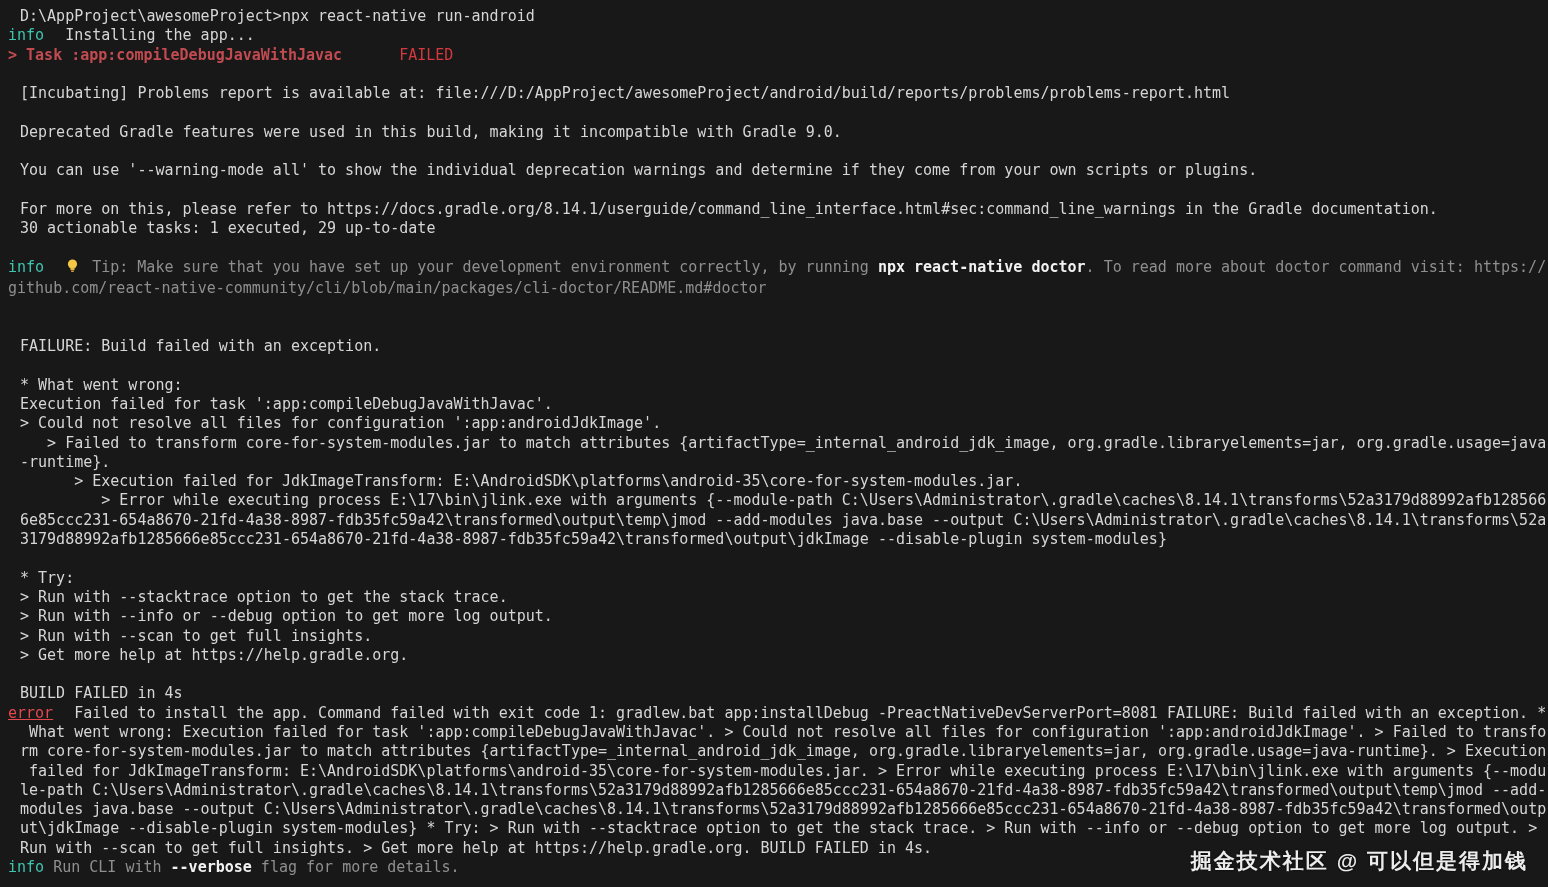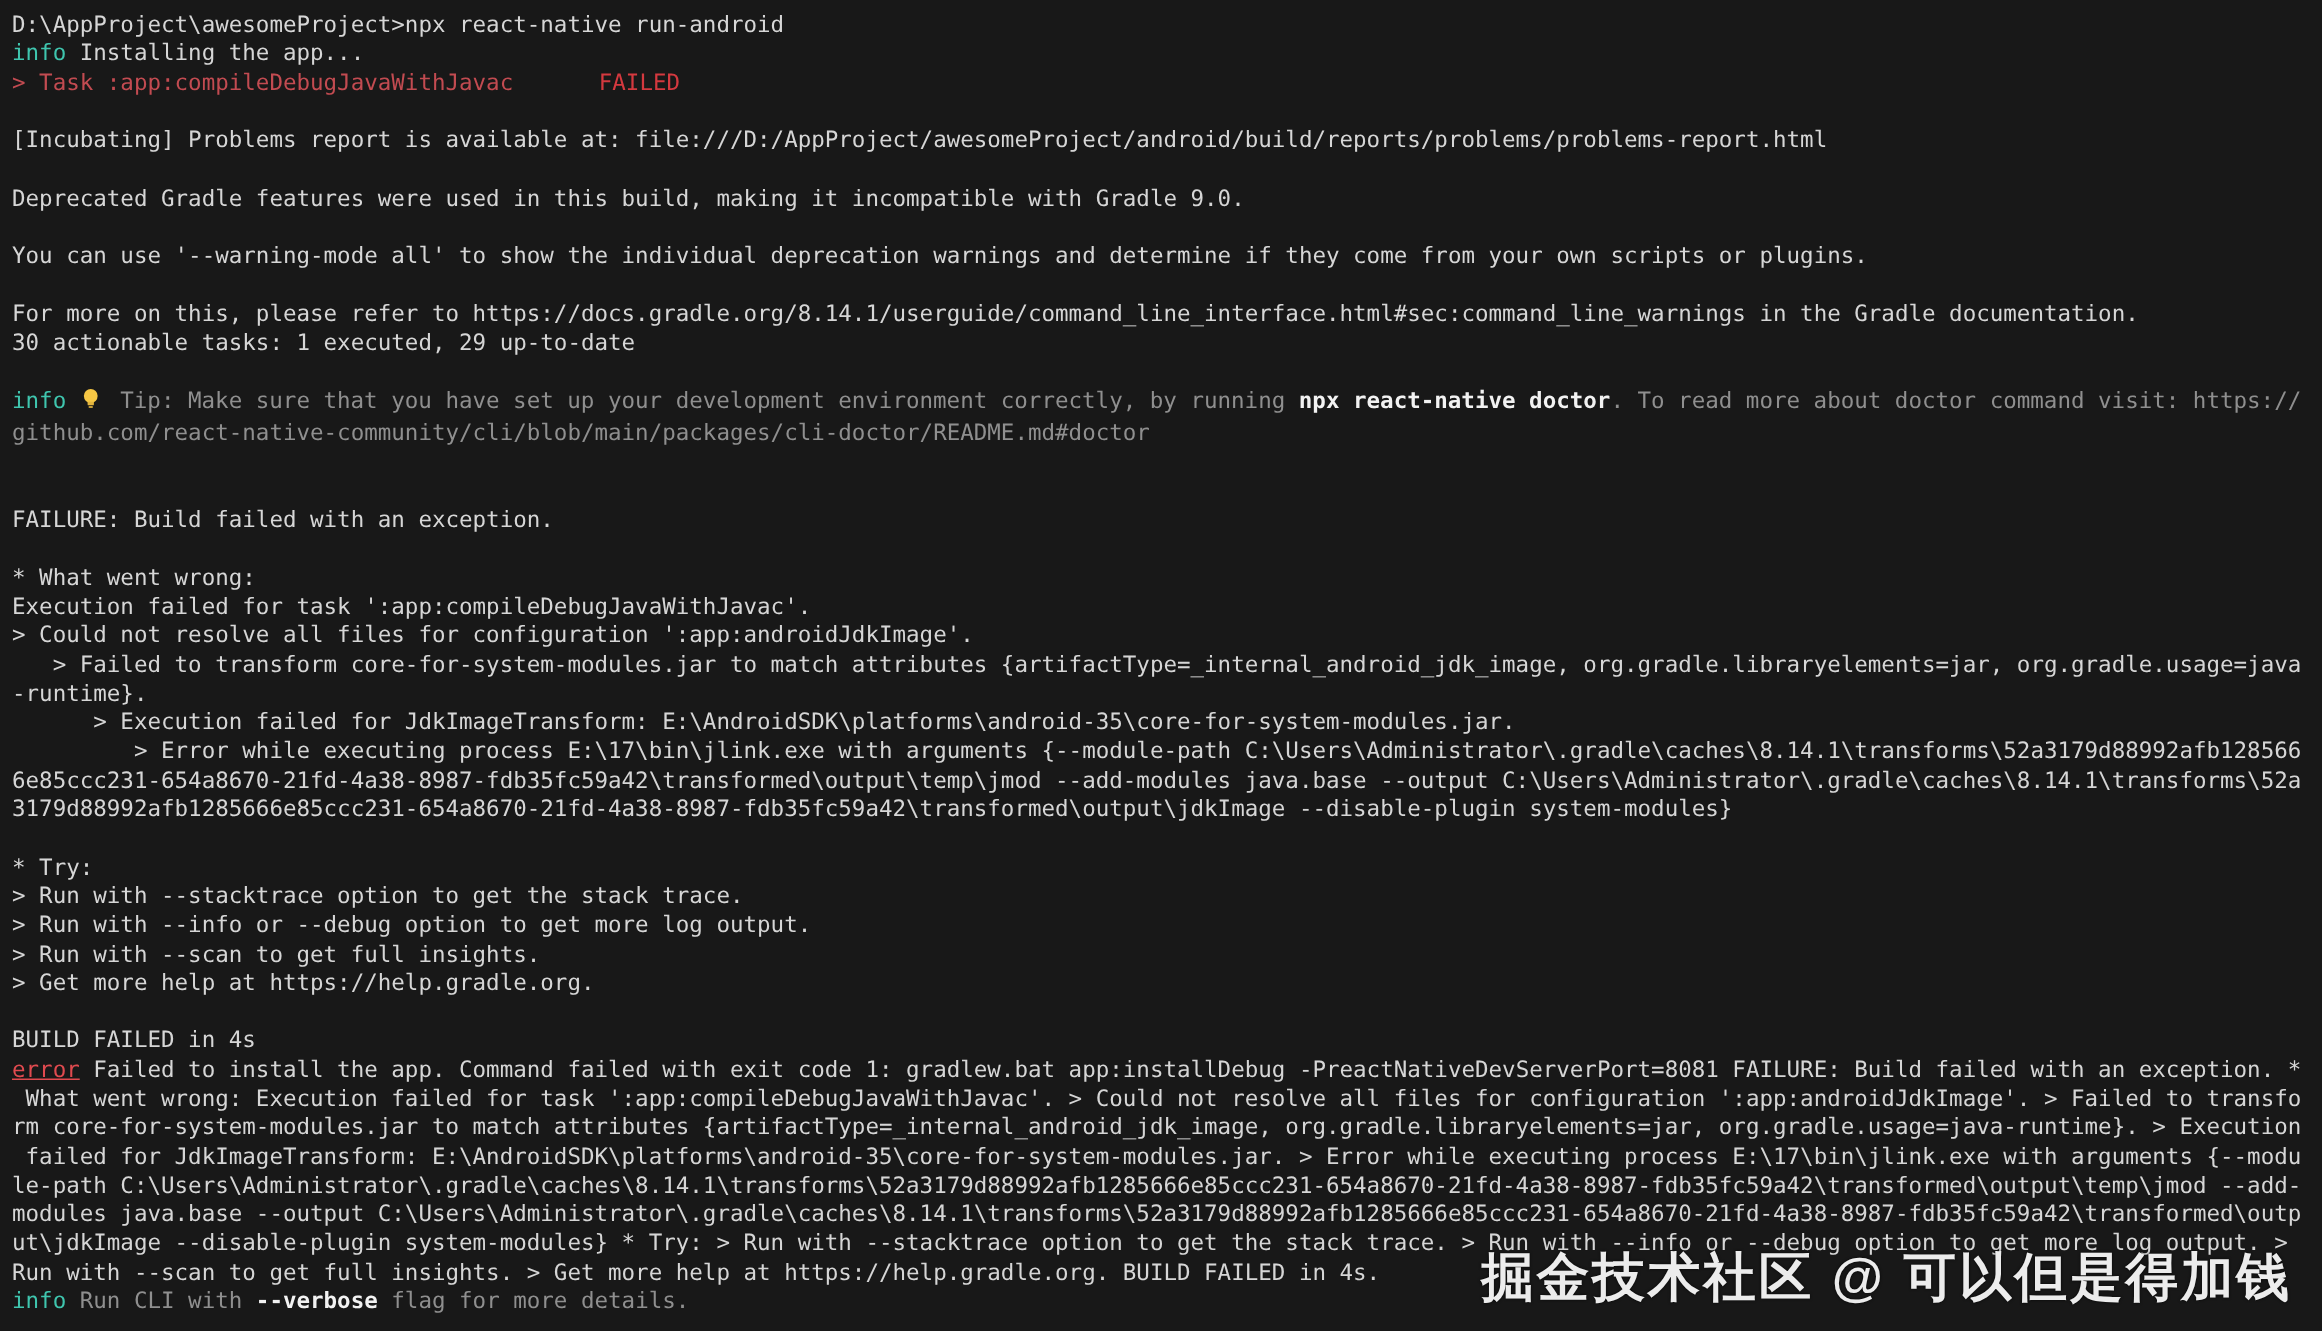--- a/index.html
+++ b/index.html
@@ -26,33 +26,33 @@
     inset:0;
     padding:7px 0 0 8px;
     font-size:15px;
     line-height:19.3px;
     white-space:pre;
     overflow:hidden;
     color:var(--fg);
     cursor:text;
   }
   .line{min-height:19.3px;}
-  .s-default{color:var(--fg);}
+  .s-default{color:var(--fg);margin-left:12px;}
   .s-dim{color:var(--dim);text-align:right;}
   .s-info{color:var(--info);}
-  .s-task_red{color:var(--task-red);}
+  .s-task_red{color:var(--task-red);font-weight:bold;}
   .s-failed_red{color:var(--failed-red);margin-left:48px;}
   .s-error_red{color:var(--error-red);text-decoration:underline;}
   .s-bold{color:var(--bold-white);font-weight:bold;text-align:right;}
   .bulb{display:inline-block;width:18px;vertical-align:-2px;}
   .watermark{
     position:absolute;
     right:20px;
     bottom:12px;
-    font-size:35px;
+    font-size:21px;
     font-weight:bold;
     letter-spacing:2px;
     color:#ececec;
     font-family:"Liberation Sans","DejaVu Sans",sans-serif;
     text-shadow:0 0 2px rgba(0,0,0,.8);
     pointer-events:none;
   }
 </style>
 </head>
 <body>

